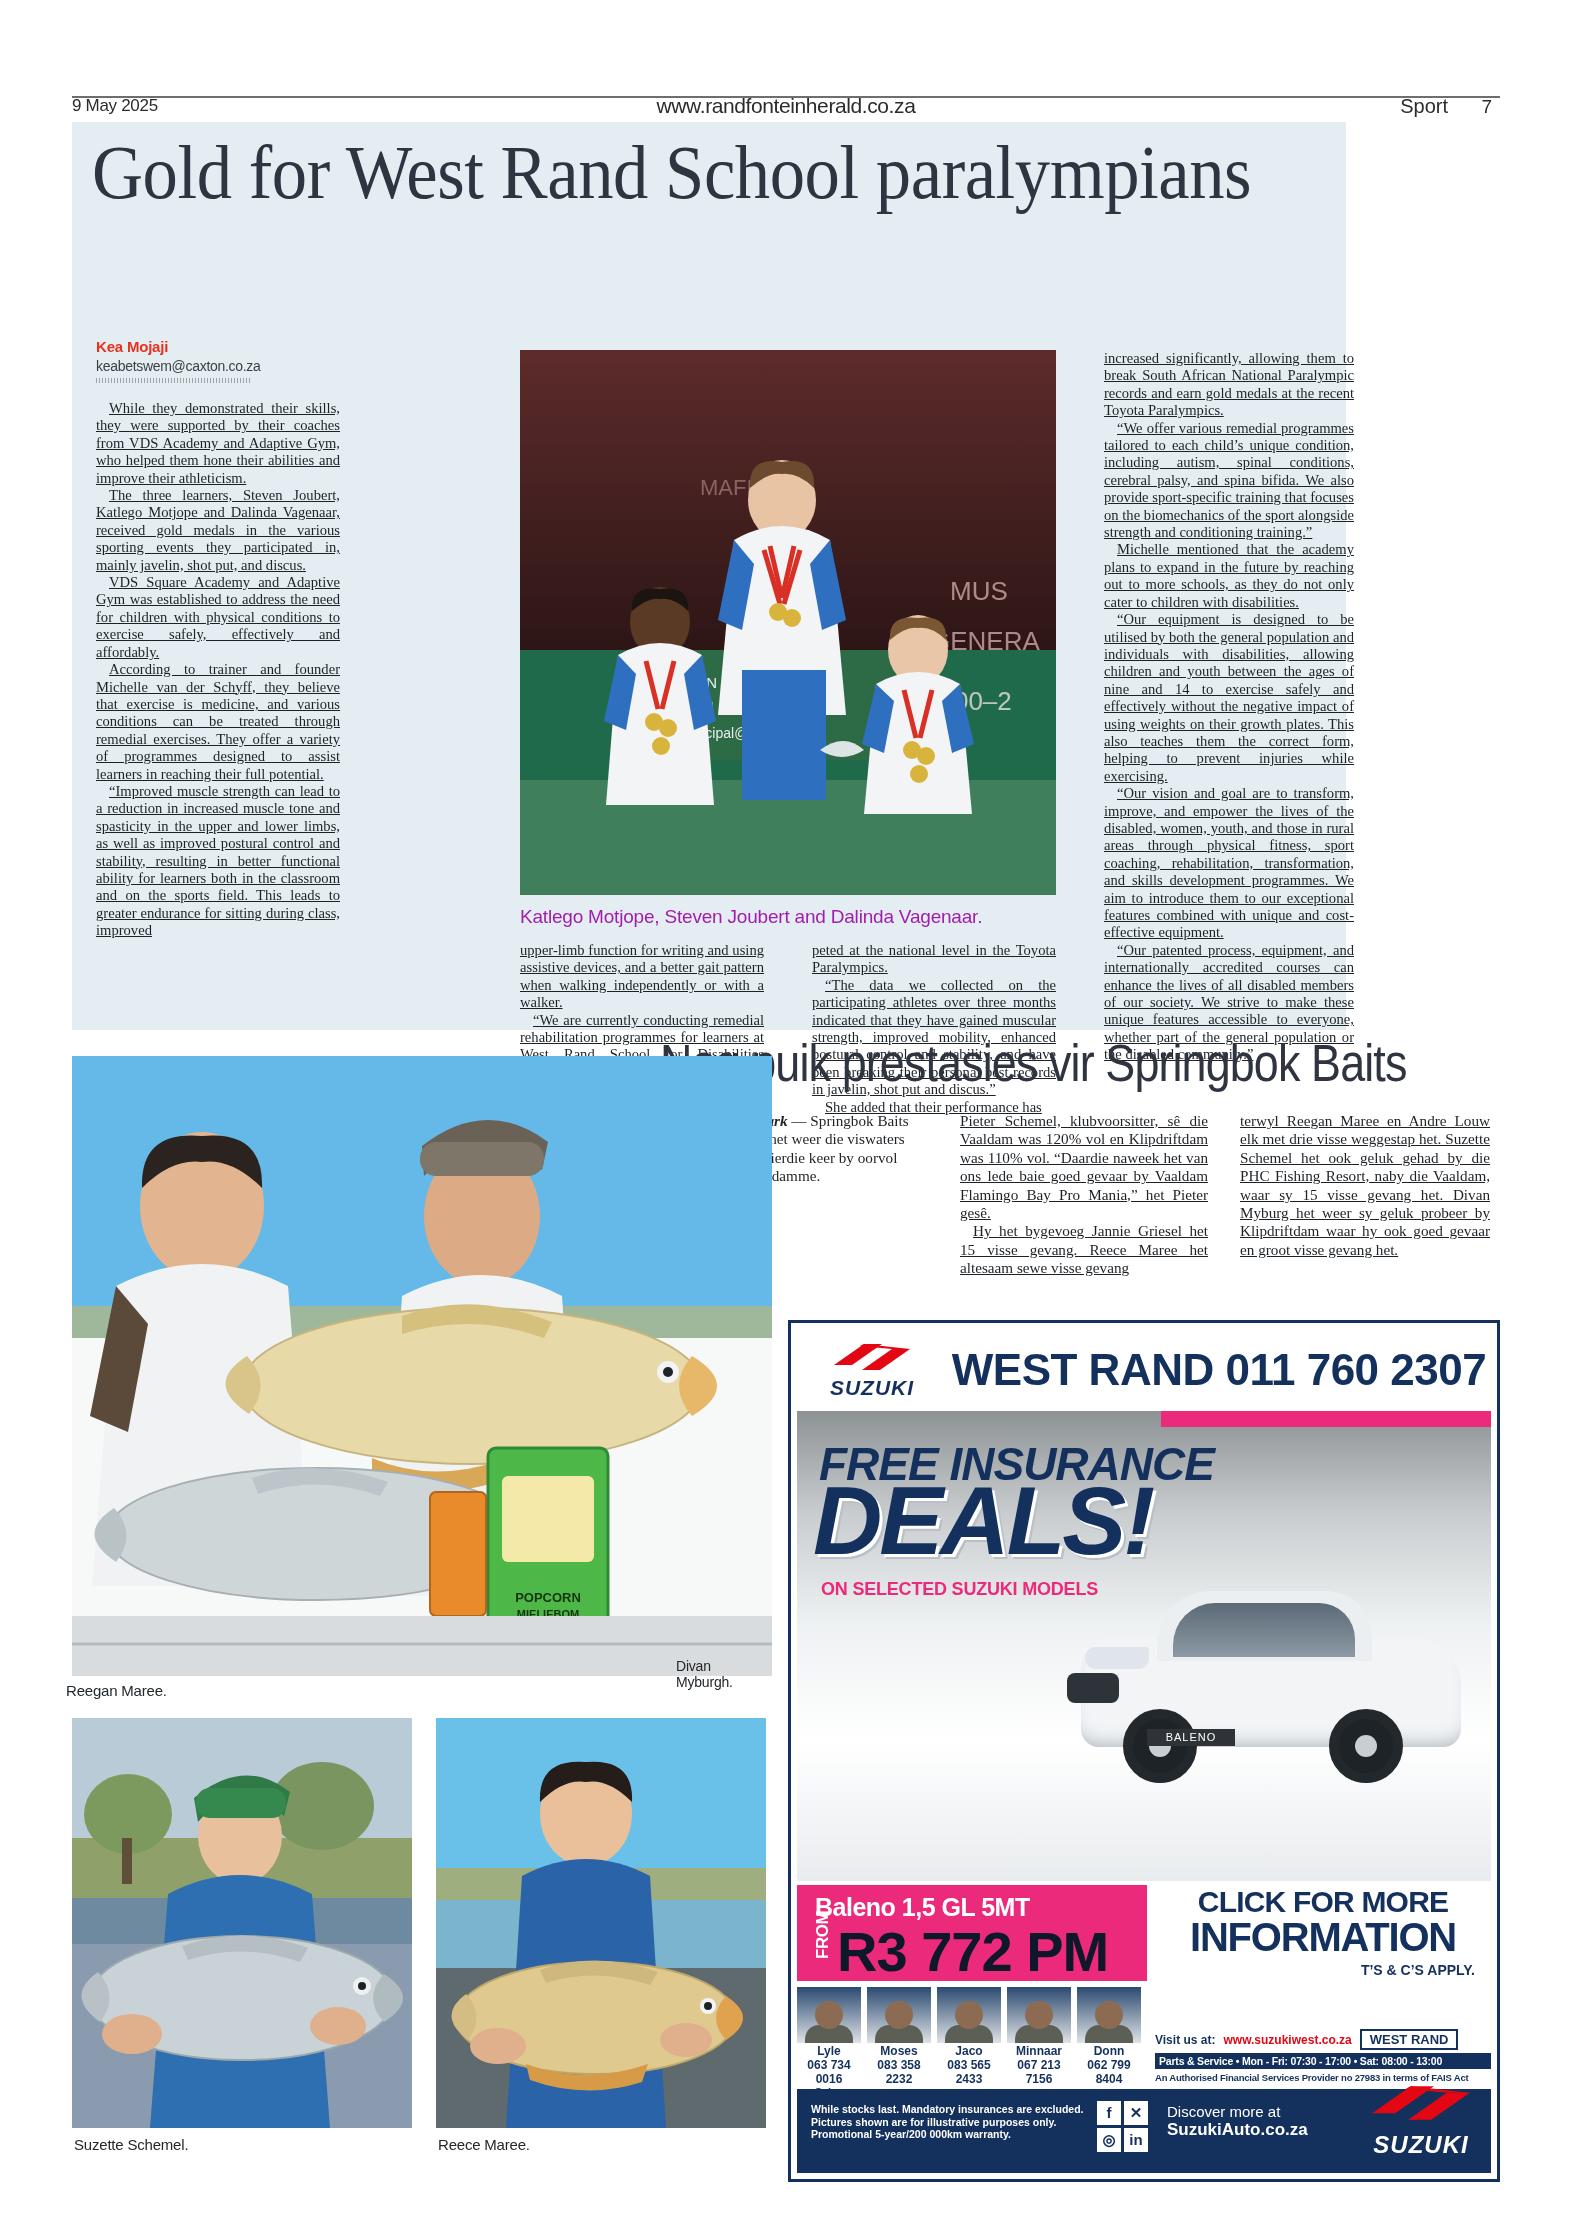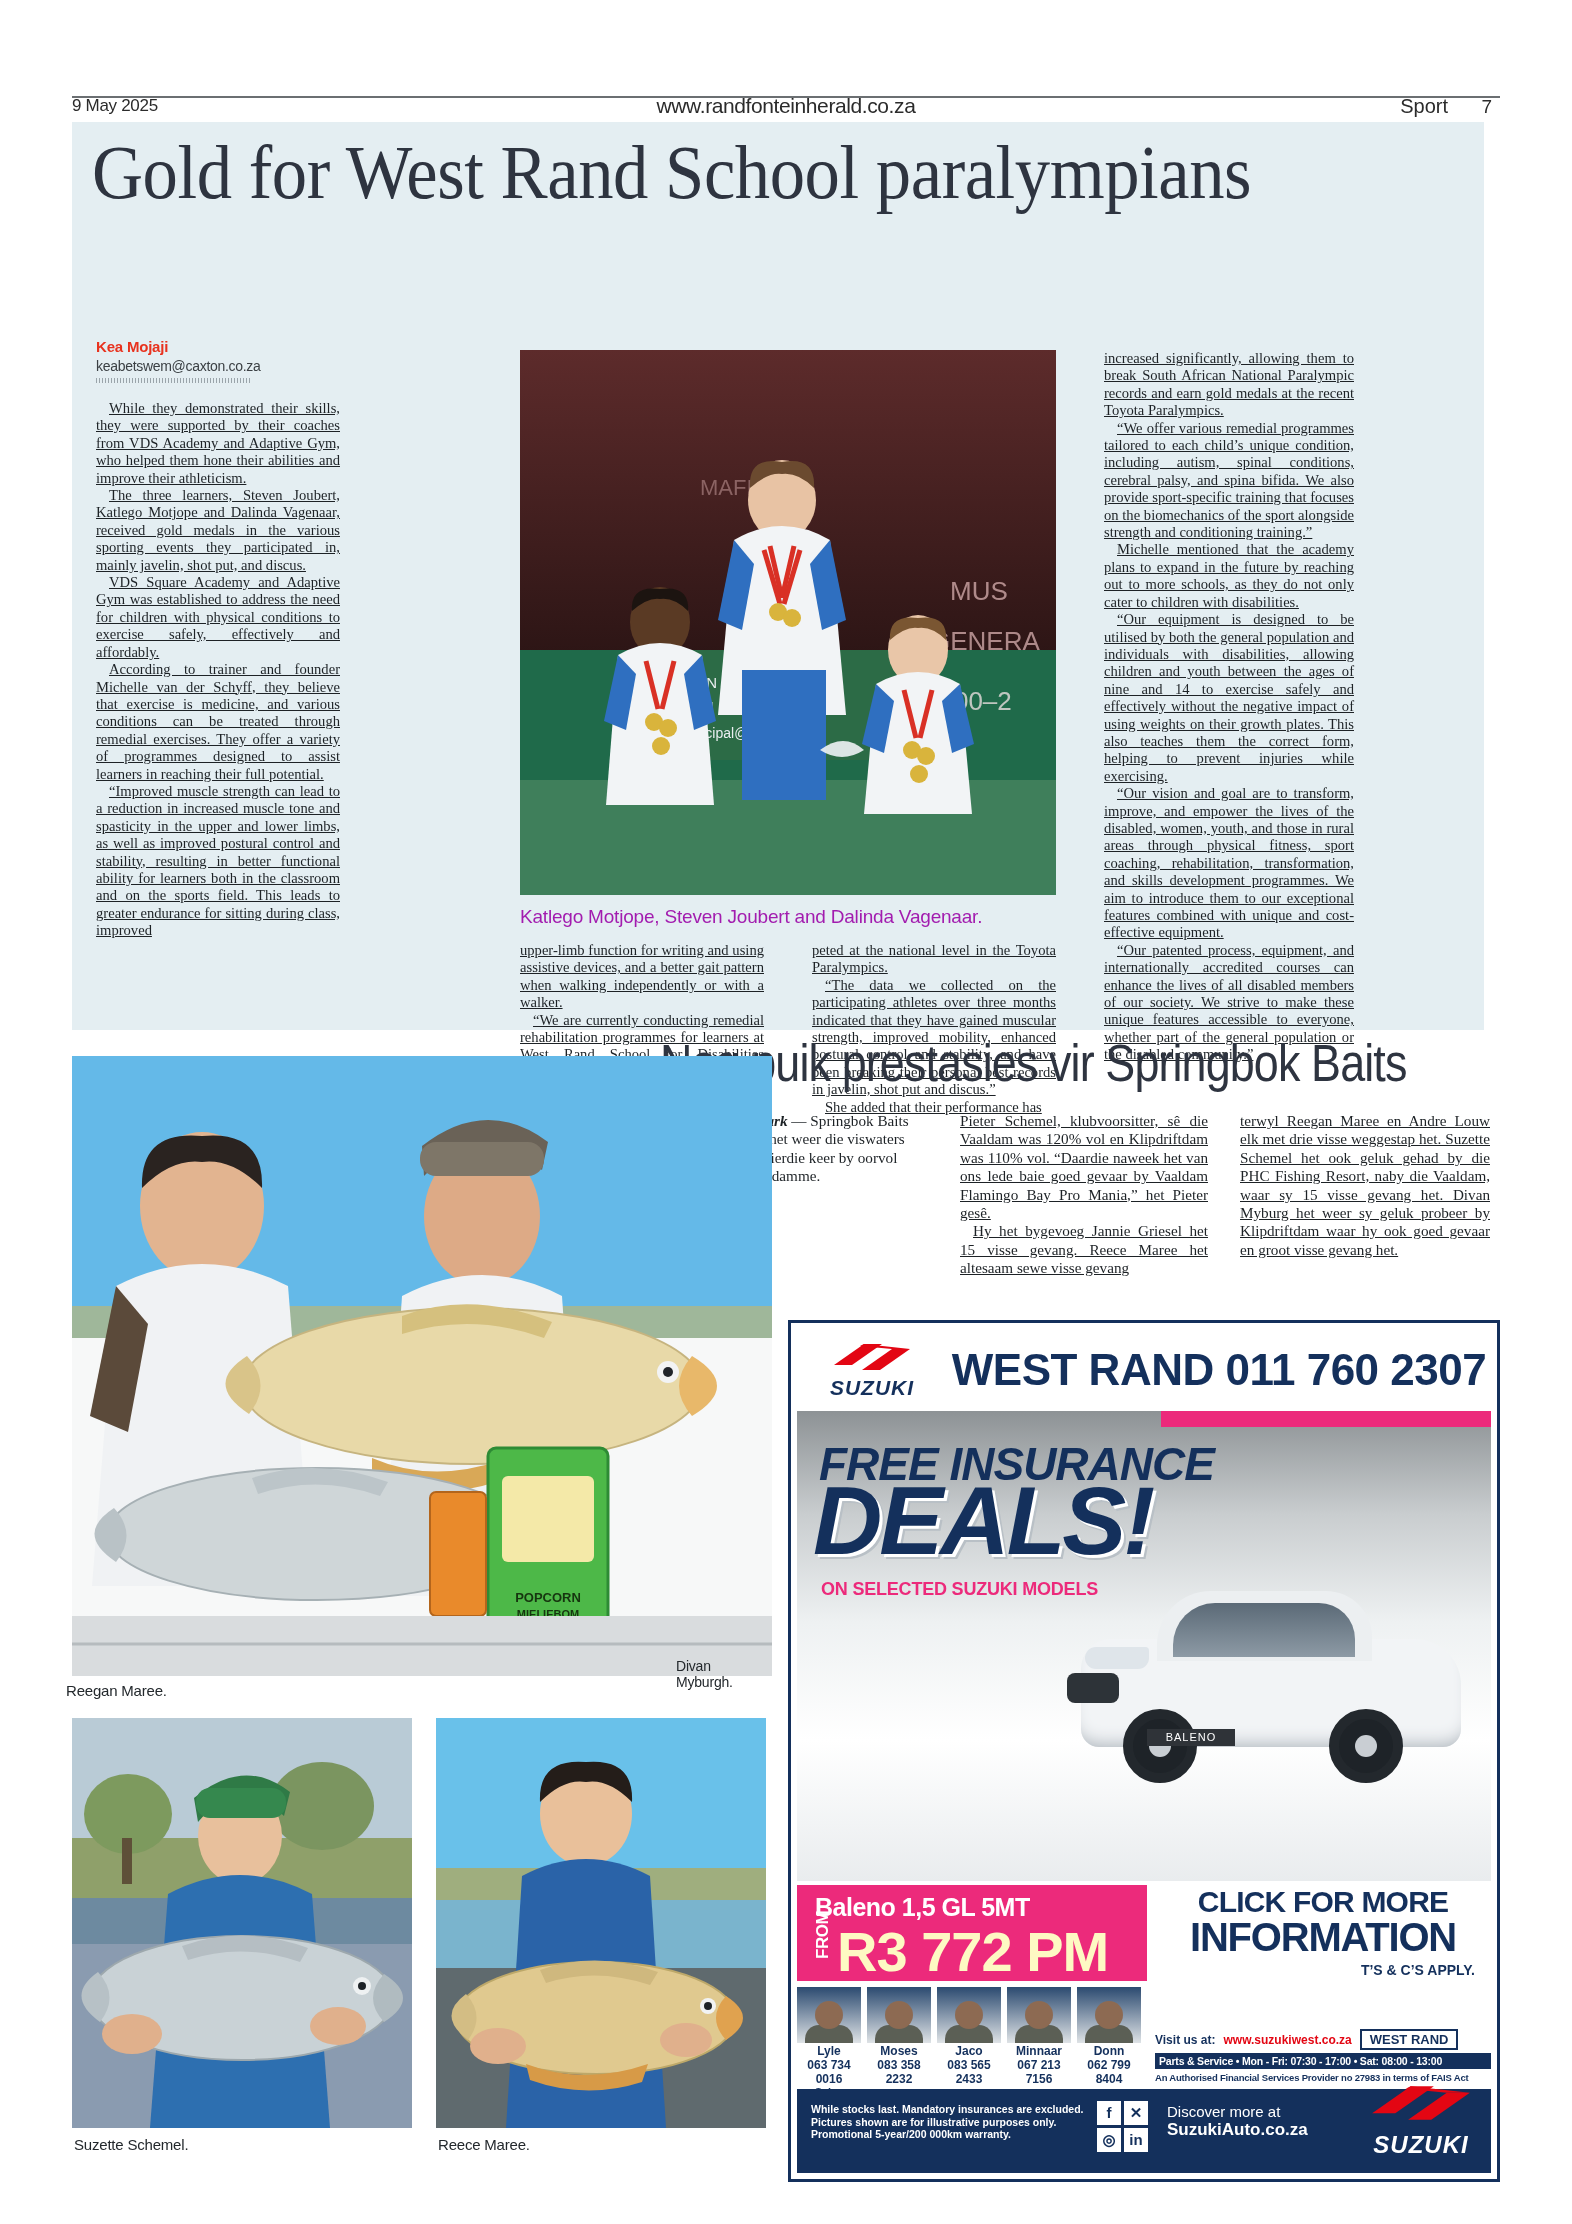--- a/index.html
+++ b/index.html
@@ -15,21 +15,21 @@
 
   
   .masthead{position:absolute;left:72px;top:56px;width:1428px;height:36px;margin-top:40px;}
   .mh-date{position:absolute;left:0;top:0;font-family:"Liberation Sans",sans-serif;font-size:17px;letter-spacing:-0.3px;color:#2b2b2b;}
   .mh-url{position:absolute;left:0;right:0;top:-2px;text-align:center;font-family:"Liberation Sans",sans-serif;font-size:21px;letter-spacing:-0.4px;color:#2b2b2b;}
   .mh-sec{position:absolute;right:52px;top:-1px;font-family:"Liberation Sans",sans-serif;font-size:20px;color:#2b2b2b;}
   .mh-pg{position:absolute;right:8px;top:0;font-family:"Liberation Sans",sans-serif;font-size:19px;color:#2b2b2b;}
   .mh-rule{position:absolute;left:72px;top:96px;width:1428px;height:2px;background:#6b6f72;}
 
   
-  .art1{position:absolute;left:72px;top:122px;width:1412px;height:908px;background:#e4eef2;}
+  .art1{position:absolute;left:72px;top:122px;width:1274px;height:908px;background:#e4eef2;}
   .art1-head{
     position:absolute;left:20px;top:10px;width:1390px;
     font-family:"Liberation Serif",serif;
     font-weight:400;
     font-size:76px;
     line-height:80px;
     letter-spacing:-0.5px;
     color:#2e3440;
     transform:scaleX(0.93);
     transform-origin:left top;
@@ -102,21 +102,21 @@
   .car-w2{position:absolute;left:268px;top:148px;width:74px;height:74px;border-radius:50%;background:#1e2328;border:10px solid #23282d;box-sizing:border-box;}
   .car-w1:after,.car-w2:after{content:"";position:absolute;left:16px;top:16px;right:16px;bottom:16px;border-radius:50%;background:#c9ced3;}
   .car-grille{position:absolute;left:6px;top:112px;width:52px;height:30px;background:#2d3338;border-radius:8px;}
   .car-lamp{position:absolute;left:24px;top:86px;width:64px;height:22px;background:#dfe5ea;border-radius:12px 4px 12px 12px;}
   .car-plate{position:absolute;left:86px;top:168px;width:88px;height:17px;background:#2f3338;color:#fff;font-family:"Liberation Sans",sans-serif;font-size:11px;text-align:center;line-height:17px;letter-spacing:1px;}
 
   .ad-deal{position:absolute;left:6px;top:562px;width:350px;height:96px;background:#ec2a7b;}
   .deal-model{position:absolute;left:18px;top:8px;font-family:"Liberation Sans",sans-serif;font-weight:bold;font-size:25px;color:#ffffff;letter-spacing:-0.5px;}
   .deal-from{position:absolute;left:16px;top:44px;width:18px;font-family:"Liberation Sans",sans-serif;font-weight:bold;font-size:17px;color:#ffffff;
      transform:rotate(-90deg) translateX(-30px);transform-origin:left top;letter-spacing:-0.5px;}
-  .deal-price{position:absolute;left:40px;top:34px;font-family:"Liberation Sans",sans-serif;font-weight:bold;font-size:56px;color:#fef9c3;letter-spacing:-1px;text-align:right;}
+  .deal-price{position:absolute;left:40px;top:34px;font-family:"Liberation Sans",sans-serif;font-weight:bold;font-size:56px;color:#0f172a;letter-spacing:-1px;text-align:right;}
 
   .ad-click{position:absolute;left:364px;top:562px;right:6px;height:96px;}
   .click1{font-family:"Liberation Sans",sans-serif;font-weight:bold;font-size:30px;color:#14305c;letter-spacing:-0.8px;text-align:center;}
   .click2{font-family:"Liberation Sans",sans-serif;font-weight:bold;font-size:40px;color:#14305c;letter-spacing:-1.2px;text-align:center;margin-top:-4px;}
   .tsandcs{font-family:"Liberation Sans",sans-serif;font-weight:bold;font-size:14px;color:#14305c;text-align:right;margin-top:2px;padding-right:16px;}
 
   .ad-staff{position:absolute;left:6px;top:664px;width:350px;height:130px;}
   .staff-row{display:flex;gap:6px;}
   .staff{width:64px;text-align:center;}
   .staff-img{width:64px;height:56px;background:linear-gradient(#2b4a70,#dfe3e6);position:relative;overflow:hidden;}

